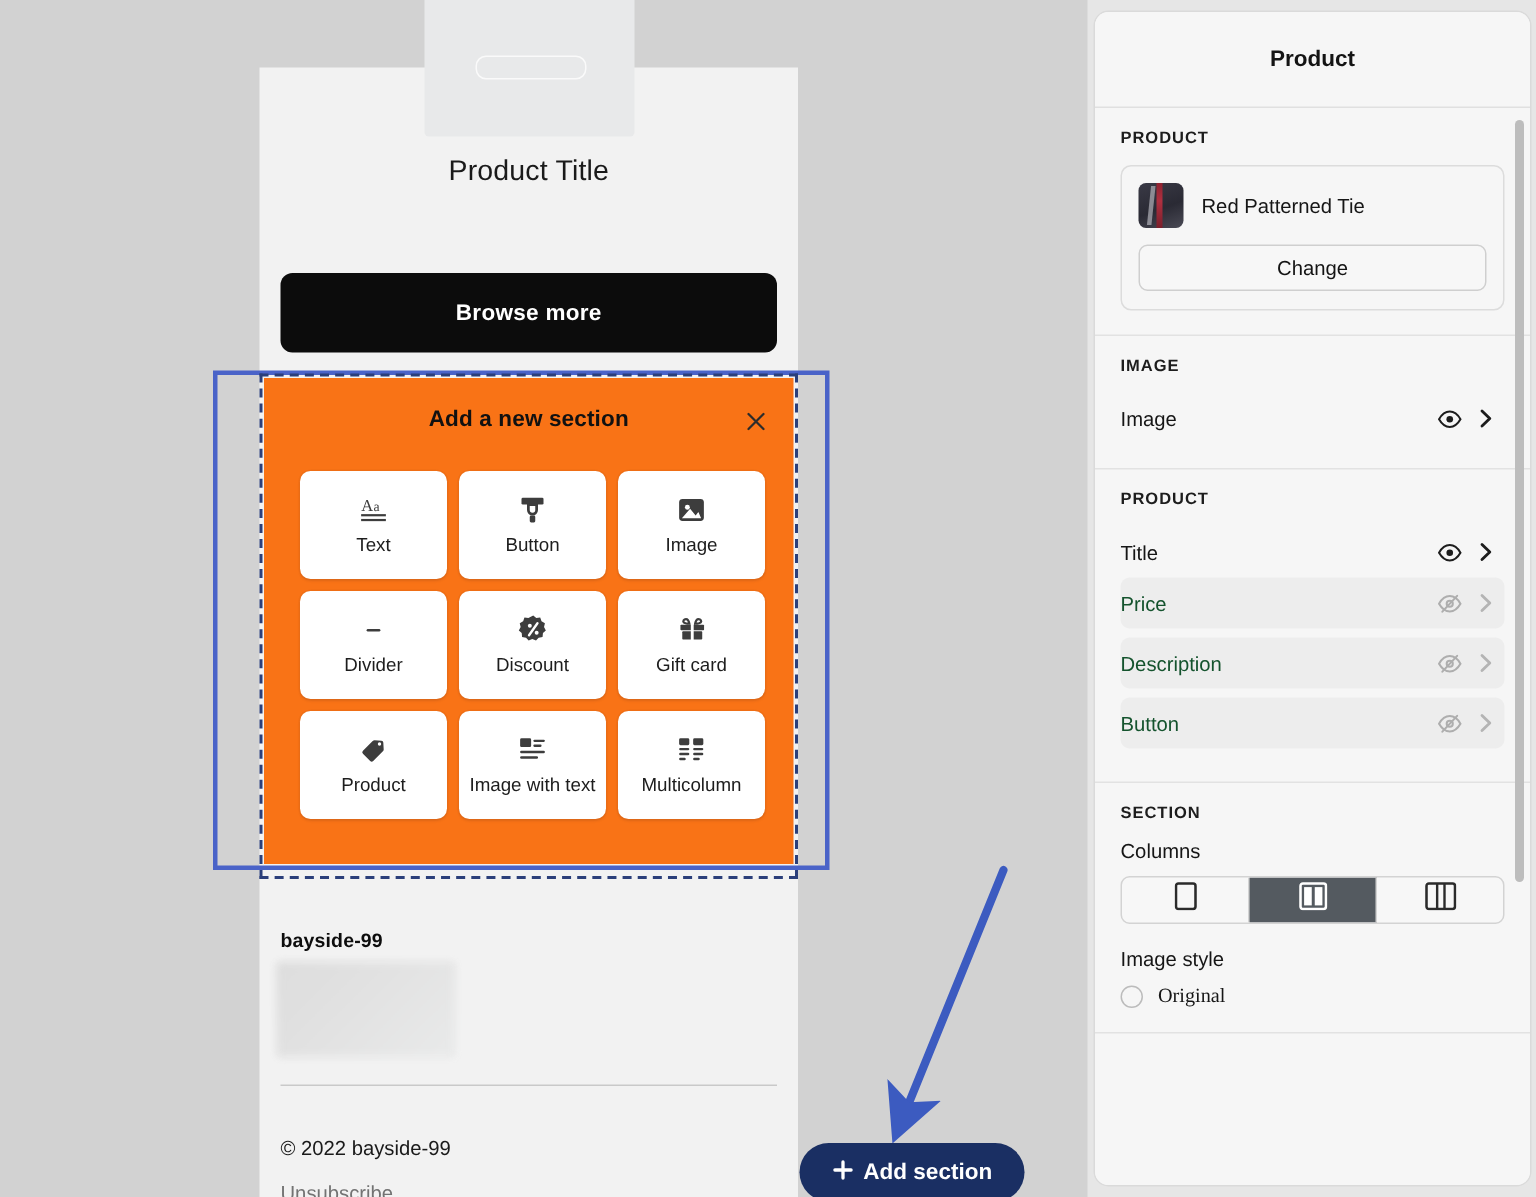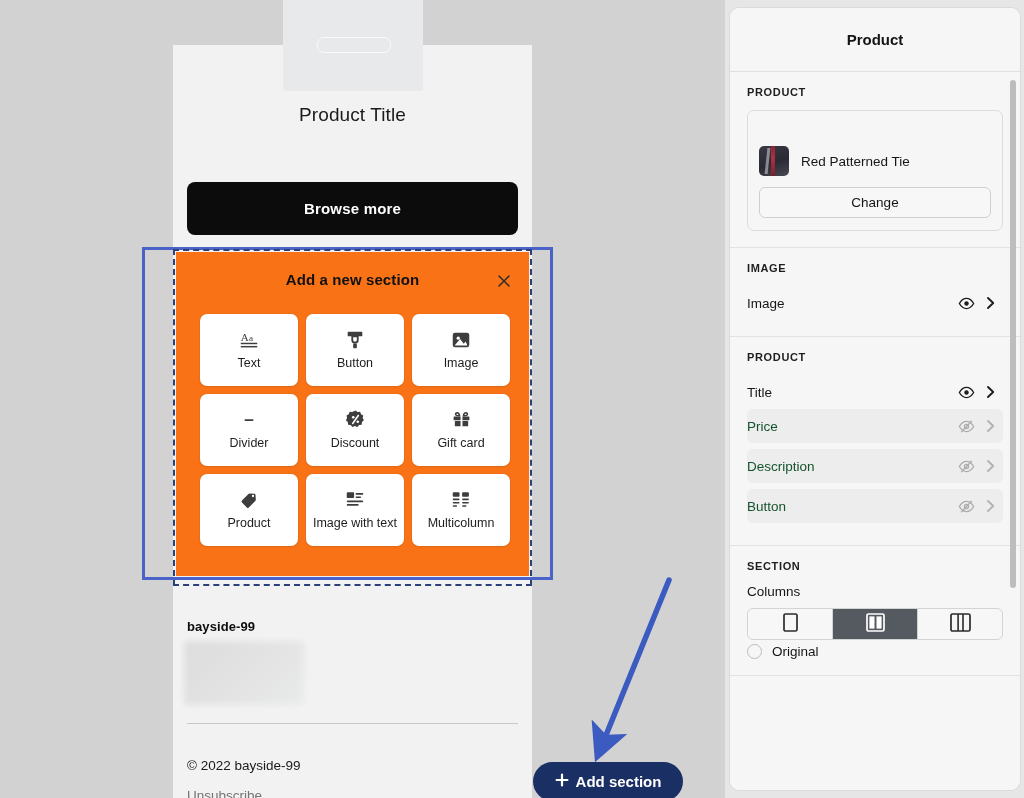--- a/index.html
+++ b/index.html
@@ -141,21 +141,21 @@
   }
   .sec { border-bottom: 1px solid #e2e2e2; padding: 14px 17px 16px 17px; }
   .sec-label {
     font-size: 11px; font-weight: bold; color: #1d1d1d;
     letter-spacing: .65px; margin-bottom: 12px;
   }
   .product-box {
     border: 1px solid #dcdcdc; border-radius: 7px; padding: 11px 11px 12px 11px;
     background: #f6f6f6;
   }
-  .product-row { display: flex; align-items: center; gap: 12px; margin-bottom: 11px; margin-top: 24px; }
+  .product-row { display: flex; align-items: center; gap: 12px; margin-bottom: 11px; }
   .product-thumb {
     width: 30px; height: 30px; border-radius: 5px; flex: none; overflow: hidden;
     background: linear-gradient(160deg,#3a3a46 0%,#2a2a34 55%,#4a4a55 100%);
     position: relative;
   }
   .product-thumb::before {
     content:""; position:absolute; left:12px; top:0; width:4px; height:30px;
     background: linear-gradient(180deg,#8e2230 0%,#b03040 40%,#7a1f2b 100%);
   }
   .product-thumb::after {
@@ -195,21 +195,21 @@
   .col-opt {
     flex: 1; display: flex; align-items: center; justify-content: center; cursor: pointer;
     border-right: 1px solid #d3d3d3;
   }
   .col-opt:last-child { border-right: none; }
   .col-opt.active { background: #545a60; }
   .radio-row { display: flex; align-items: center; gap: 10px; margin-top: 4px; }
   .radio-dot {
     width: 15px; height: 15px; border-radius: 50%; border: 1.5px solid #bcbcbc; background: #f6f6f6;
   }
-  .radio-lbl { font-size: 13.5px; color: #161616; }
+  .radio-lbl { font-size: 13.5px; color: #161616; font-family: Liberation Serif, serif; }
 </style>
 </head>
 <body>
 
 <div id="root">
 
   <div class="canvas">
 
     <div class="email-body">
       <div class="hero-img"></div>
@@ -492,20 +492,21 @@
               <span>
                 <svg width="21" height="19" viewBox="0 0 21 19">
                   <rect x="1" y="1" width="19" height="17" rx="1.6" fill="none" stroke="#2b2b2b" stroke-width="1.7"></rect>
                   <rect x="7.3" y="1" width="1.6" height="17" fill="#2b2b2b"></rect>
                   <rect x="12.2" y="1" width="1.6" height="17" fill="#2b2b2b"></rect>
                 </svg>
               </span>
             </div>
           </div>
 
+          <div class="sub-label" style="margin-top:16px;">Image style</div>
           <div class="radio-row">
             <span class="radio-dot"></span>
             <span class="radio-lbl">Original</span>
           </div>
         </div>
 
       </div>
 
       <div class="scroll-track"></div>
     </div>

